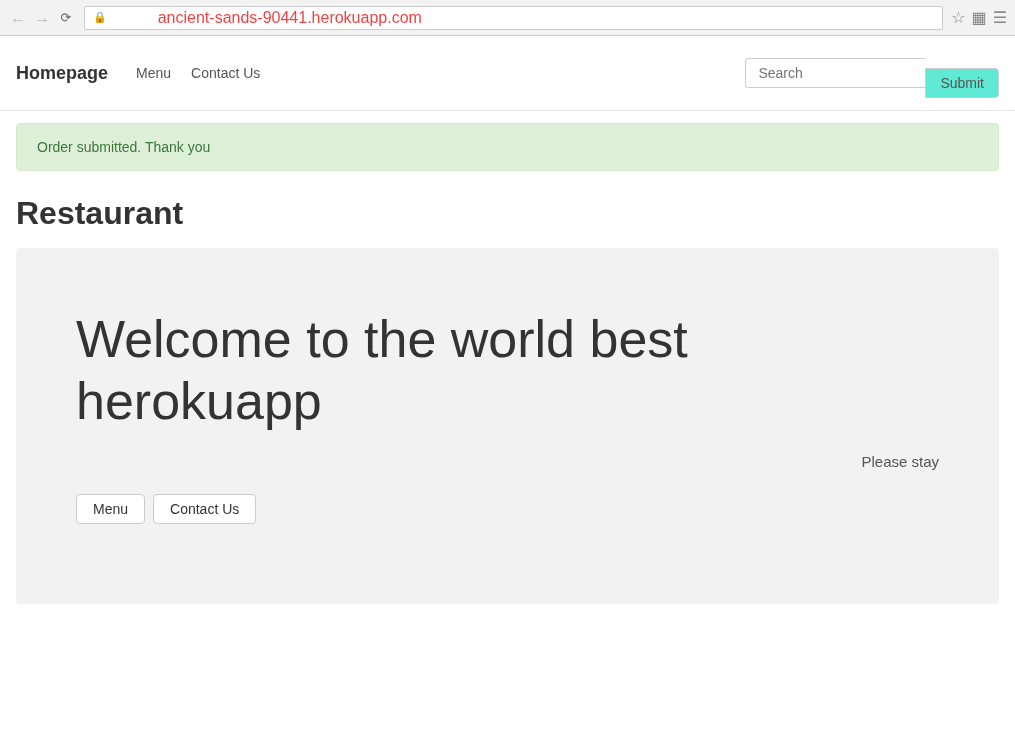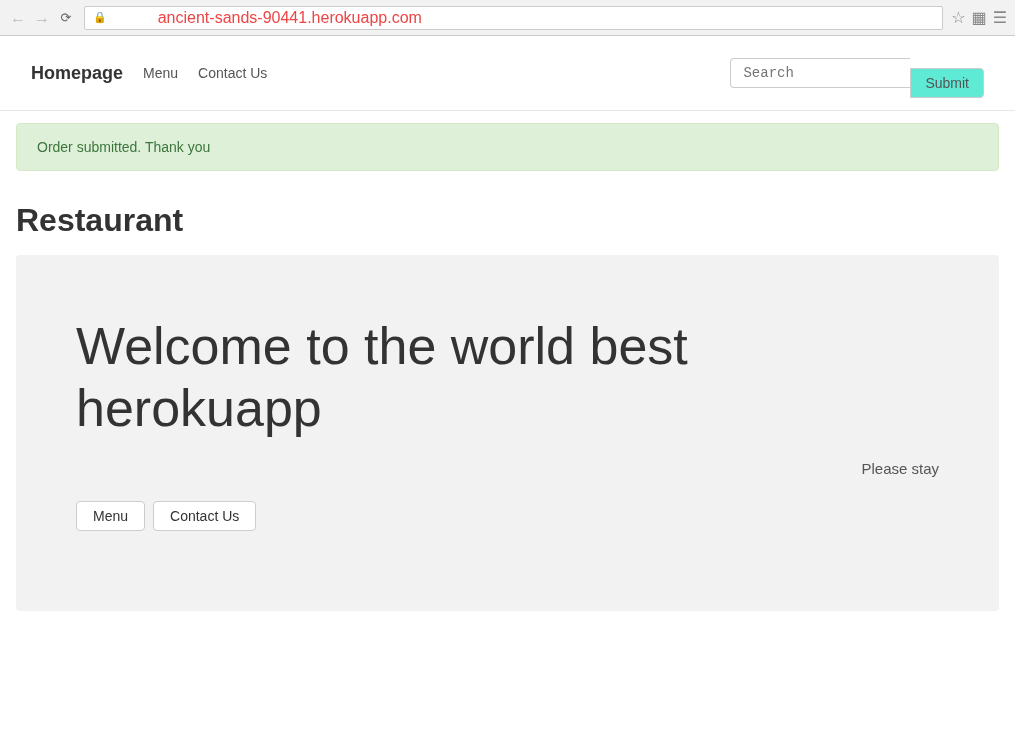--- a/index.html
+++ b/index.html
@@ -83,23 +83,23 @@
       gap: 6px;
       align-items: center;
       color: #888;
       font-size: 16px;
     }
 
     
     .navbar {
       display: flex;
       align-items: center;
-      padding: 12px 31px;
+      padding: 12px 16px;
       border-bottom: 1px solid #e8e8e8;
-      gap: 20px;
+      gap: 28px;
     }
 
     .navbar-brand {
       font-size: 18px;
       font-weight: bold;
       color: #333;
       text-decoration: none;
     }
 
     .navbar-links {
@@ -122,41 +122,40 @@
     }
 
     .search-input {
       border: 1px solid #ccc;
       border-right: none;
       padding: 6px 12px;
       font-size: 14px;
       border-radius: 4px 0 0 4px;
       outline: none;
       width: 180px;
-      font-family: Liberation Mono, monospace;
     }
 
     .search-btn {
       border: 1px solid #ccc;
       background: #5eead4;
       padding: 6px 14px;
       font-size: 14px;
       border-radius: 0 4px 4px 0;
       cursor: pointer;
       color: #555;
       margin-top: 20px;
     }
 
     
     .alert-success {
       background: #dff0d8;
       border: 1px solid #d6e9c6;
       color: #3c763d;
       padding: 15px 20px;
-      margin: 7px 16px;
+      margin: 0 16px;
       margin-top: 12px;
       border-radius: 4px;
       font-size: 14px;
     }
 
     
     .main-content {
       padding: 24px 16px;
     }
 

